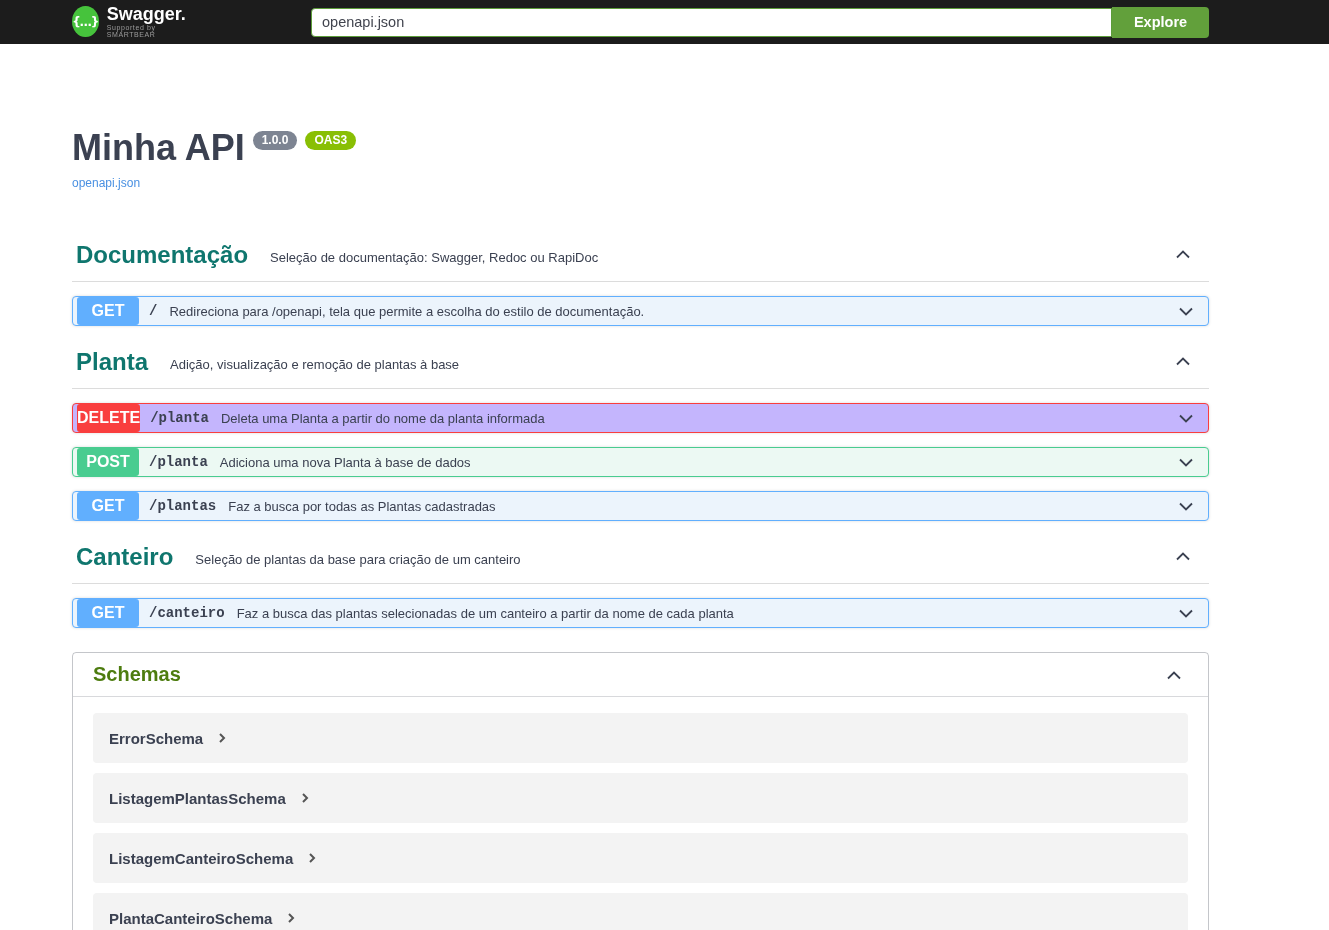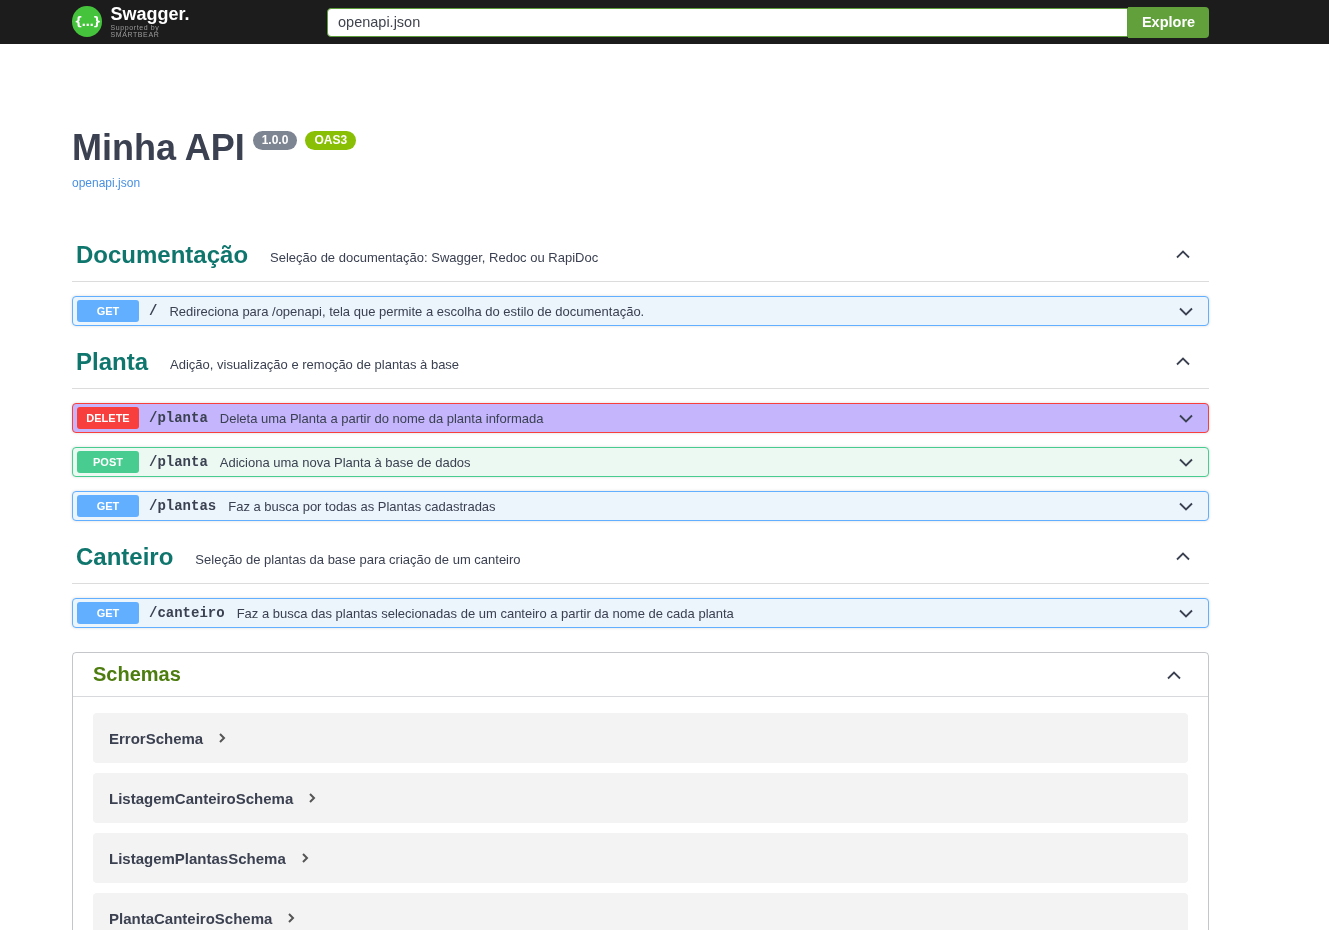--- a/index.html
+++ b/index.html
@@ -27,21 +27,21 @@
   .logo-text-wrap { display:flex; flex-direction:column; line-height:1.05;justify-content:flex-end; }
   .logo-text { color:#ffffff; font-size:18px; font-weight:bold; }
   .logo-sub { color:#9b9b9b; font-size:7px; letter-spacing:.6px; }
   .download-url { margin-left:118px; display:flex; align-items:center; }
   .download-url input {
     width:801px; height:29px; border:1px solid #5c9c39; border-radius:4px 0 0 4px;
     padding:0 10px; font-size:14.5px; color:#41444e; outline:none;
     font-family:"Liberation Sans", sans-serif;
   }
   .download-url button {
-    width:81px; height:31px; border:none; border-radius:0 4px 4px 0;
+    width:97px; height:31px; border:none; border-radius:0 4px 4px 0;
     background:#62a03b; color:#ffffff; font-weight:bold; font-size:14.5px;
     cursor:pointer; font-family:"Liberation Sans", sans-serif;
   }
   
   main { width:1137px; margin-left:72px; }
   .info { padding-top:42px;margin-top:44px; }
   .info h2 {
     margin:0; font-size:36px; font-weight:bold; color:#3b4151;
     display:flex; align-items:flex-start; gap:8px; line-height:1;
   }
@@ -67,21 +67,21 @@
   .tag-desc { font-size:13px; color:#3b4151; margin-left:18px; margin-top:4px; }
   .tag-header .chev { margin-left:auto; margin-right:16px; }
   .opblock {
     display:flex; align-items:center; height:30px;
     border-radius:4px; border:1px solid; margin-bottom:14px;
     padding:0 12px 0 4px; cursor:pointer;
     box-shadow:0 0 3px rgba(0,0,0,.15);
   }
   .opblock .method {
     min-width:62px; text-align:center; padding:5px 0;
-    border-radius:3px; color:#fff; font-weight:bold; font-size:11px;
+    border-radius:3px; color:#fff; font-weight:bold; font-size:16px;
   }
   .opblock.get    { background:#ecf4fc; border-color:#61affe; }
   .opblock.get    .method { background:#61affe; }
   .opblock.post   { background:#ecf9f3; border-color:#49cc90; }
   .opblock.post   .method { background:#49cc90; }
   .opblock.delete { background:#c4b5fd; border-color:#f93e3e; }
   .opblock.delete .method { background:#f93e3e; }
   .path {
     font-family:"Liberation Mono", monospace; font-weight:bold;
     font-size:14px; color:#3b4151; margin-left:10px;
@@ -215,32 +215,32 @@
         </svg>
     </div>
     <div class="models-body">
       <div class="model-card">
         <span class="model-name">ErrorSchema</span>
         <svg class="chev" width="10" height="10" viewBox="0 0 10 10">
             <polyline points="3,1 7,5 3,9" fill="none" stroke="#555" stroke-width="2"></polyline>
           </svg>
       </div>
       <div class="model-card">
+        <span class="model-name">ListagemPlantasSchema</span>
+        <svg class="chev" width="10" height="10" viewBox="0 0 10 10">
+            <polyline points="3,1 7,5 3,9" fill="none" stroke="#555" stroke-width="2"></polyline>
+          </svg>
+      </div>
+      <div class="model-card">
         <span class="model-name">ListagemCanteiroSchema</span>
         <svg class="chev" width="10" height="10" viewBox="0 0 10 10">
             <polyline points="3,1 7,5 3,9" fill="none" stroke="#555" stroke-width="2"></polyline>
           </svg>
       </div>
       <div class="model-card">
-        <span class="model-name">ListagemPlantasSchema</span>
-        <svg class="chev" width="10" height="10" viewBox="0 0 10 10">
-            <polyline points="3,1 7,5 3,9" fill="none" stroke="#555" stroke-width="2"></polyline>
-          </svg>
-      </div>
-      <div class="model-card">
         <span class="model-name">PlantaCanteiroSchema</span>
         <svg class="chev" width="10" height="10" viewBox="0 0 10 10">
             <polyline points="3,1 7,5 3,9" fill="none" stroke="#555" stroke-width="2"></polyline>
           </svg>
       </div>
       <div class="model-card">
         <span class="model-name">PlantaDelSchema</span>
         <svg class="chev" width="10" height="10" viewBox="0 0 10 10">
             <polyline points="3,1 7,5 3,9" fill="none" stroke="#555" stroke-width="2"></polyline>
           </svg>

